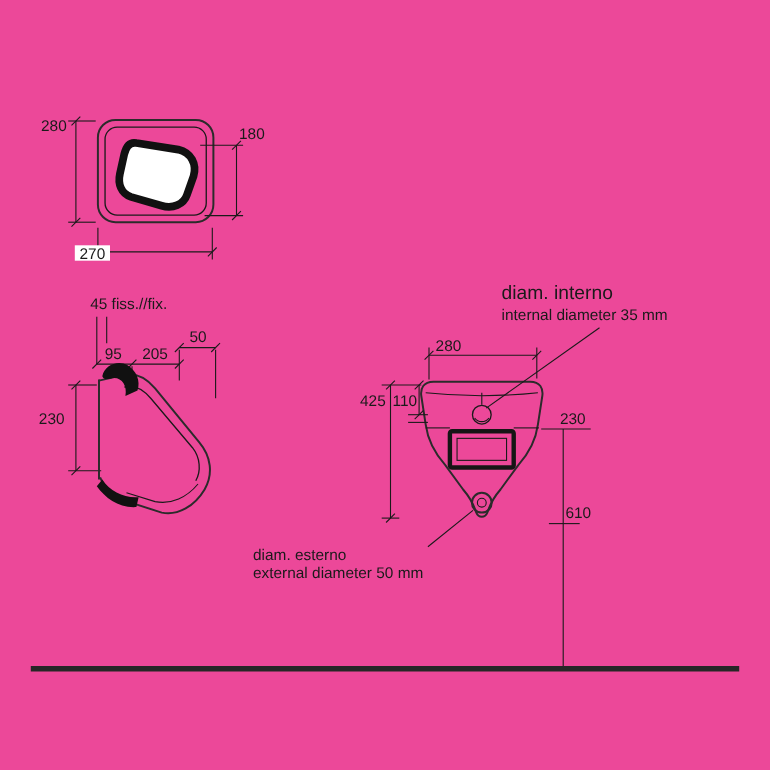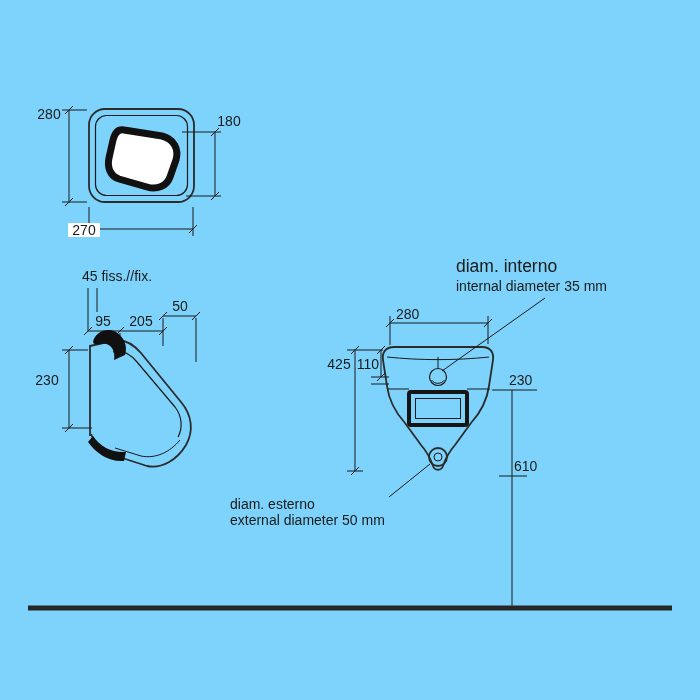--- a/index.html
+++ b/index.html
@@ -1,16 +1,16 @@
 <!DOCTYPE html>
 <html><head>
 <meta charset="utf-8">
 <style>
   html,body{margin:0;padding:0;background:#ffffff;}
-  .canvas{position:relative;width:700px;height:700px;background:#7dd3fc;overflow:hidden;}
+  .canvas{position:relative;width:700px;height:700px;background:#ec4899;overflow:hidden;}
   svg{display:block;}
   .t{font-family:"Liberation Sans",sans-serif;font-size:14px;fill:#1a1a1a;}
   .t-big{font-size:17.5px;}
   .ln{stroke:#1a1a1a;stroke-width:1.2;fill:none;}
   .ln-thin{stroke:#1a1a1a;stroke-width:1;fill:none;}
   .ln-med{stroke:#2b2b2b;stroke-width:1.8;fill:none;}
   .ln-rect{stroke:#151515;stroke-width:4;fill:none;}
   .ln-thick{stroke:#111111;stroke-width:7;fill:#ffffff;}
   .fill-dark{fill:#111111;stroke:none;}
   .floor{stroke:#262626;stroke-width:5;}

